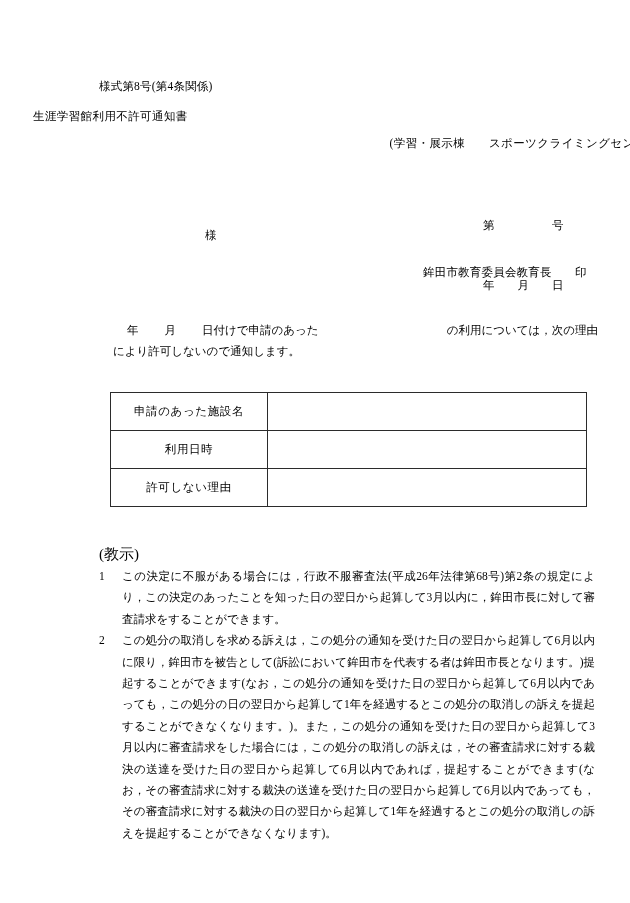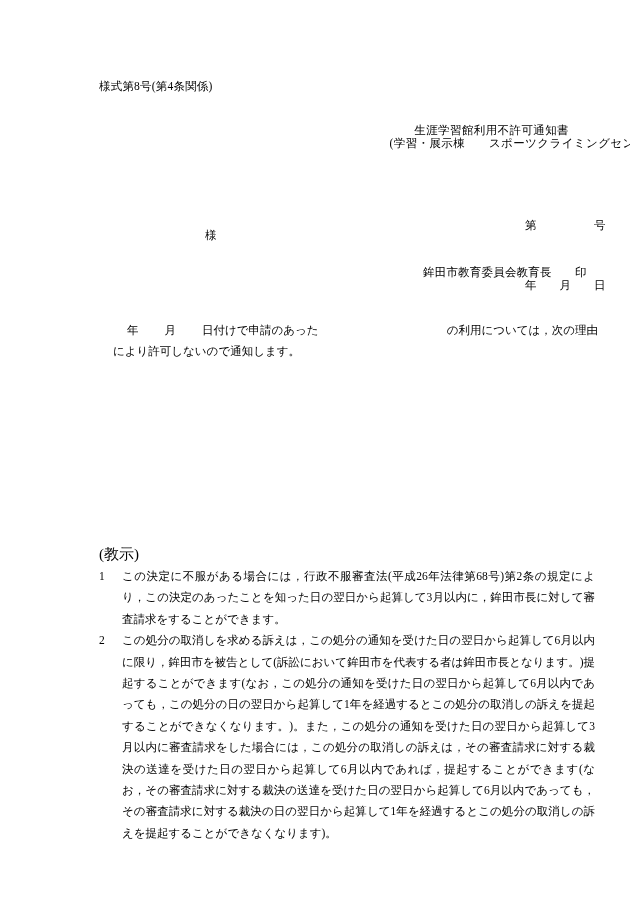--- a/index.html
+++ b/index.html
@@ -33,41 +33,41 @@
     top: 79px;
     font-size: 11.5px;
     letter-spacing: 0.2px;
     white-space: nowrap;
   }
 
   
   .doc-title {
     position: absolute;
     left: 0;
-    top: 123px;
+    top: 109px;
     width: 536px;
-    text-align: right;
+    text-align: left;
     font-size: 11.5px;
     letter-spacing: 0.4px;
   }
   .doc-subtitle {
     position: absolute;
     left: 0;
     top: 136px;
     width: 630px;
     text-align: right;
     font-size: 11.5px;
     letter-spacing: 0.4px;
     white-space: pre;
   }
 
   
   .meta-block {
     position: absolute;
-    left: 492px;
+    left: 450px;
     top: 175px;
     font-size: 11.5px;
     line-height: 20px;
     white-space: pre;
   }
 
   
   .addressee {
     position: absolute;
     left: 172px;
@@ -174,20 +174,36 @@
   </div>
 
   <div class="addressee">様</div>
 
   <div class="issuer">鉾田市教育委員会教育長　　印</div>
 
   <div class="body-para">
     <span class="lead-indent"></span><span>年</span><span class="gap-sm"></span><span>月</span><span class="gap-sm"></span><span>日付けで申請のあった</span><span class="gap-fill"></span><span>の利用については，次の理由により許可しないので通知します。</span>
   </div>
 
+  <table class="info-table">
+    <tbody>
+      <tr>
+        <td class="label-cell">申請のあった施設名</td>
+        <td class="value-cell"></td>
+      </tr>
+      <tr>
+        <td class="label-cell label-spread-2">利用日時</td>
+        <td class="value-cell"></td>
+      </tr>
+      <tr>
+        <td class="label-cell label-spread-1">許可しない理由</td>
+        <td class="value-cell"></td>
+      </tr>
+    </tbody>
+  </table>
 
   <div class="notice">
     <div class="notice-heading">(教示)</div>
 
     <div class="notice-item">
       <span class="notice-num">1</span>
       <span>この決定に不服がある場合には，行政不服審査法(平成26年法律第68号)第2条の規定により，この決定のあったことを知った日の翌日から起算して3月以内に，鉾田市長に対して審査請求をすることができます。</span>
     </div>
 
     <div class="notice-item">

